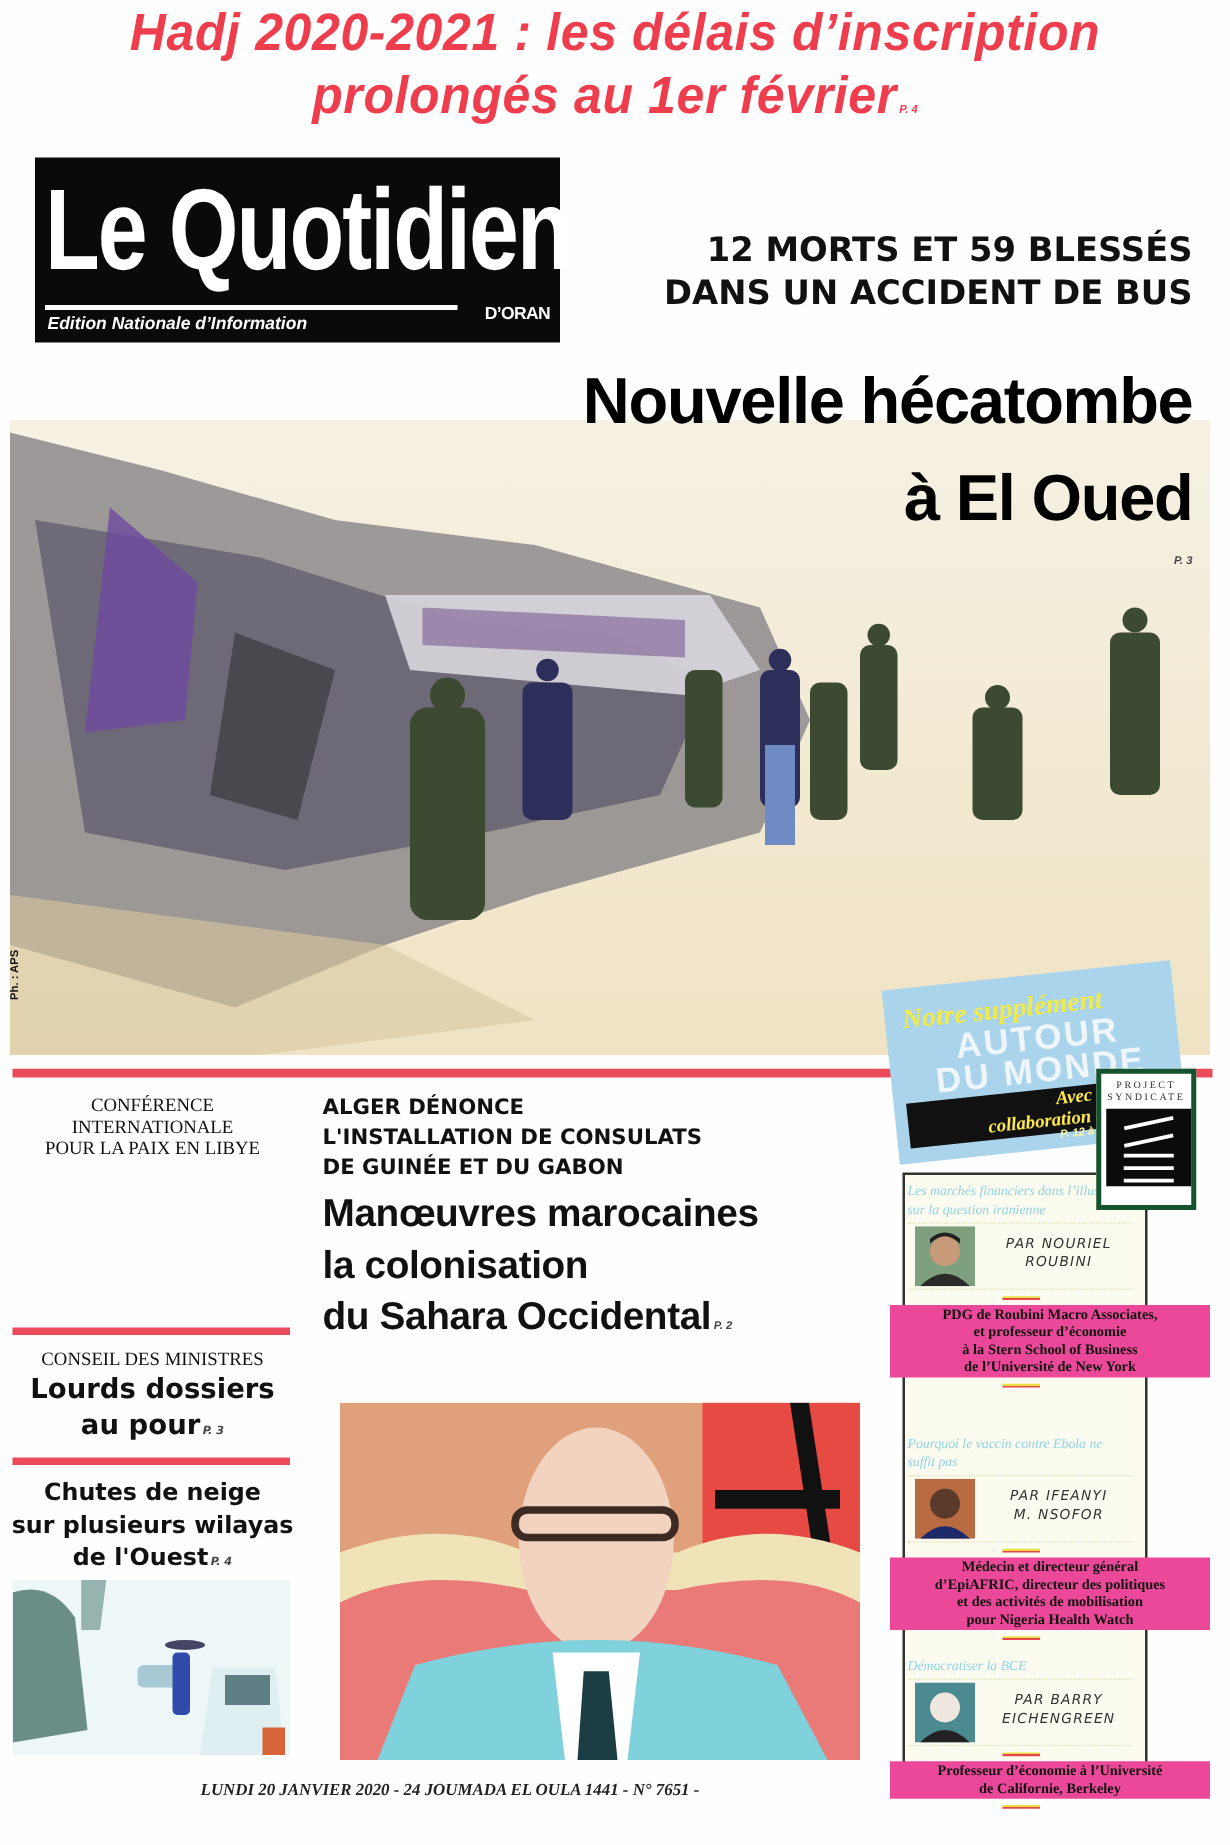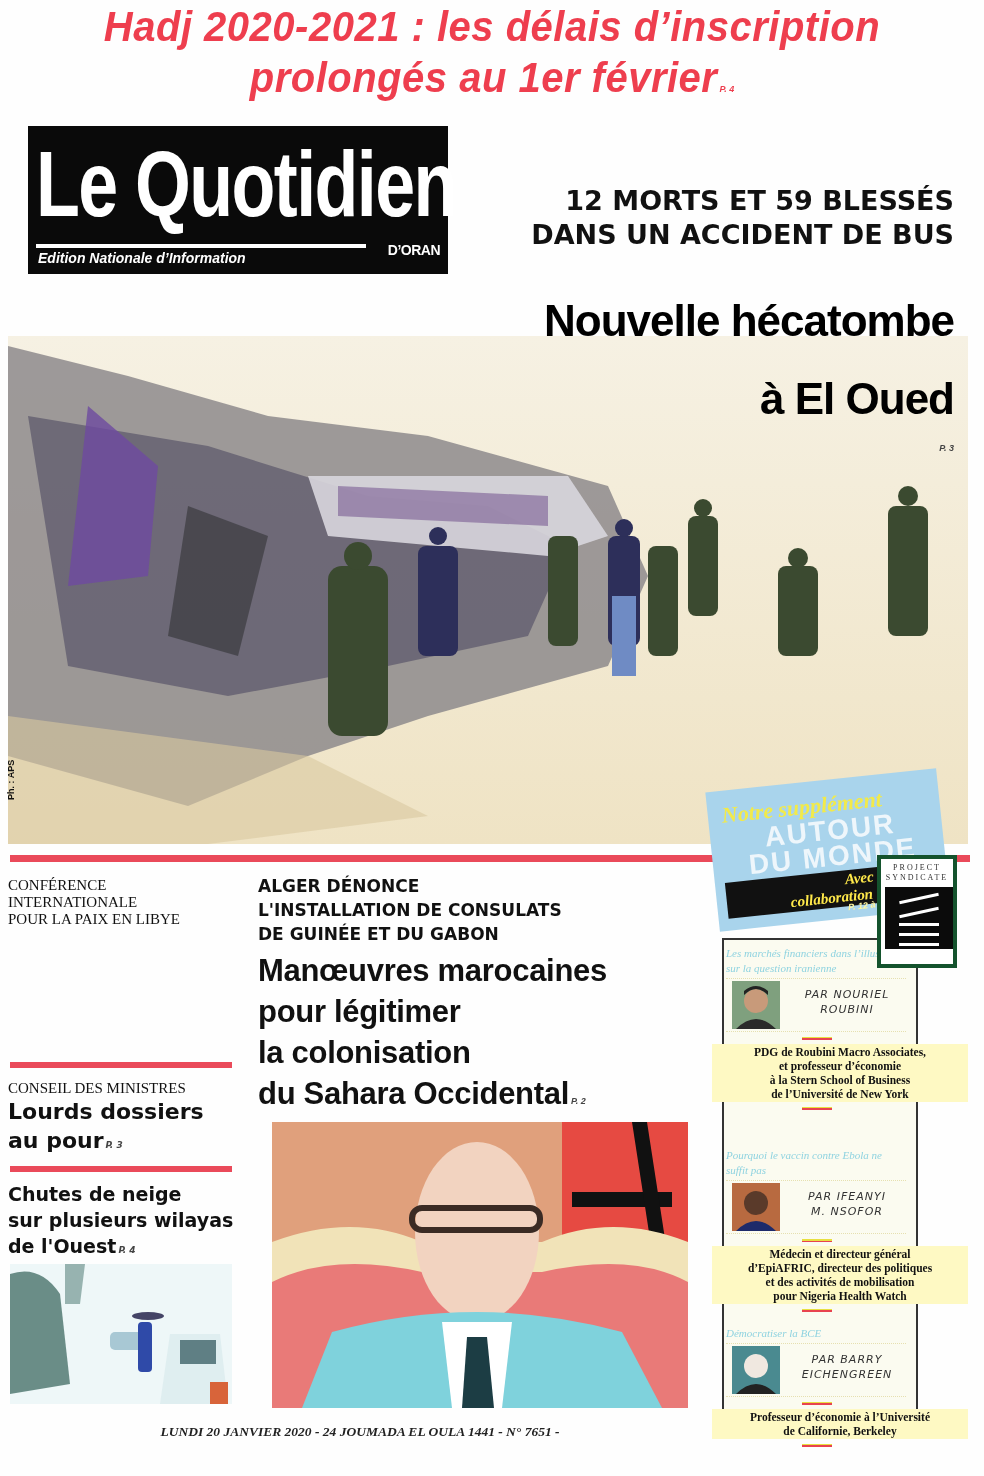--- a/index.html
+++ b/index.html
@@ -27,21 +27,21 @@
 
   
   #lead-kicker { right: 30px; top: 184px; width: 520px; text-align: right; font-family: "DejaVu Sans", sans-serif;
     font-weight: 700; font-size: 27px; line-height: 34px; color: #111; }
 
   
   #lead-photo { left: 8px; top: 336px; width: 960px; height: 508px; overflow: hidden; }
   #lead-photo svg { width: 100%; height: 100%; display: block; }
 
   #lead-title { right: 30px; top: 282px; width: 760px; text-align: right; font-weight: 700;
-    font-size: 44px; line-height: 78px; color: #000; letter-spacing: -1px; z-index: 3; }
+    font-size: 52px; line-height: 78px; color: #000; letter-spacing: -1px; z-index: 3; }
   #lead-title .line { display: block; }
   #lead-pageref { right: 30px; top: 443px; z-index: 3; }
 
   #photo-credit { left: 6px; top: 800px; transform: rotate(-90deg); transform-origin: left top; font-size: 9px; font-weight: 700; z-index: 3; }
 
   
   .red-rule { background: #ea4a5a; }
   #main-rule { left: 10px; top: 855px; width: 960px; height: 7px; }
 
   
@@ -55,21 +55,21 @@
     font-family: "Liberation Serif", serif; font-weight: 700; font-style: italic; font-size: 15px; line-height: 17px; text-align: right; padding: 1px 6px; }
   #supplement .s4 { position: absolute; left: 130px; top: 124px; color: #fff7a0; font-size: 9px; font-style: italic; font-weight: 700; }
 
   #ps-logo { left: 877px; top: 855px; width: 80px; height: 113px; background: #fff; border: 4px solid #14532d; z-index: 6; }
   #ps-logo .txt { position: absolute; left: 0; top: 4px; width: 100%; text-align: center; font-family: "Liberation Serif", serif;
     font-size: 8px; letter-spacing: 2px; line-height: 10px; color: #333; }
   #ps-logo .mark { position: absolute; left: 4px; top: 28px; width: 68px; height: 62px; background: #0b0b0b; }
   #ps-logo .mark i { position: absolute; left: 14px; width: 40px; height: 3px; background: #fff; display: block; }
 
   
-  .left-col { left: 8px; width: 228px; text-align: left; }
+  .left-col { left: 8px; width: 228px; text-align: center; }
   .kicker-serif { font-family: "Liberation Serif", serif; font-size: 15px; line-height: 17px; text-transform: uppercase; color: #111; }
   .head-sans { font-family: "DejaVu Sans", sans-serif; font-weight: 700; font-size: 21px; line-height: 29px; color: #111; }
 
   #libye { top: 877px; }
   #libye .head-sans { margin-top: 4px; font-size: 22px; }
   #rule-l1 { left: 10px; top: 1062px; width: 222px; height: 6px; }
   #conseil { top: 1080px; }
   #conseil .head-sans { font-size: 22px; }
   #rule-l2 { left: 10px; top: 1166px; width: 222px; height: 6px; }
   #neige { top: 1181px; }
@@ -92,21 +92,21 @@
   #opinion-box { left: 722px; top: 938px; width: 196px; height: 474px; border: 2px solid #333; background: #fbfbf0; }
   .op { position: absolute; left: 712px; width: 256px; }
   .op .teaser { position: relative; left: 14px; width: 180px; font-family: "Liberation Serif", serif; font-style: italic;
     font-size: 11px; line-height: 15px; color: #8fd3e0; }
   .op .byline-row { position: relative; left: 14px; width: 180px; height: 54px; margin-top: 2px; border-top: 1px dotted #e6e0b0; border-bottom: 1px dotted #e6e0b0; }
   .op .portrait { position: absolute; left: 6px; top: 2px; width: 48px; height: 48px; }
   .op .byline { position: absolute; left: 62px; top: 8px; width: 118px; text-align: center;
     font-family: "DejaVu Sans", sans-serif; font-size: 11px; line-height: 15px; letter-spacing: 1px; color: #333; font-style: italic; }
   .op .dash { position: relative; left: 90px; width: 30px; height: 3px; margin: 5px 0 4px; background: linear-gradient(#e8e040 50%, #e8434f 50%); }
   .op .bio { position: relative; width: 256px; text-align: center; font-family: "Liberation Serif", serif; font-weight: 700;
-    font-size: 11.5px; line-height: 14px; color: #111; background: #fef9c3; padding: 1px 0; }
+    font-size: 11.5px; line-height: 14px; color: #111; background: #ec4899; padding: 1px 0; }
 
   #op1 { top: 946px; }
   #op2 { top: 1148px; }
   #op3 { top: 1326px; }
 </style>
 </head>
 <body>
 
 <div id="top-headline" class="abs">
   <div>Hadj 2020-2021 : les délais d’inscription</div>
@@ -239,21 +239,20 @@
 </div>
 
 <div id="centre" class="abs">
   <div class="kicker">
     <div>ALGER DÉNONCE</div>
     <div>L'INSTALLATION DE CONSULATS</div>
     <div>DE GUINÉE ET DU GABON</div>
   </div>
   <div class="head">
     <div>Manœuvres marocaines</div>
-    <div>pour légitimer</div>
     <div>la colonisation</div>
     <div><span>du Sahara Occidental</span><span class="page-ref">P. 2</span></div>
   </div>
 </div>
 
 <div id="king-photo" class="abs">
   <svg viewBox="0 0 416 286" preserveAspectRatio="none" width="416" height="286">
     <rect width="416" height="286" fill="#e0a07c"></rect>
     <rect x="290" y="0" width="126" height="130" fill="#e64a42"></rect>
     <path d="M300 70 L400 70 L400 85 L300 85 Z" fill="#111"></path>

